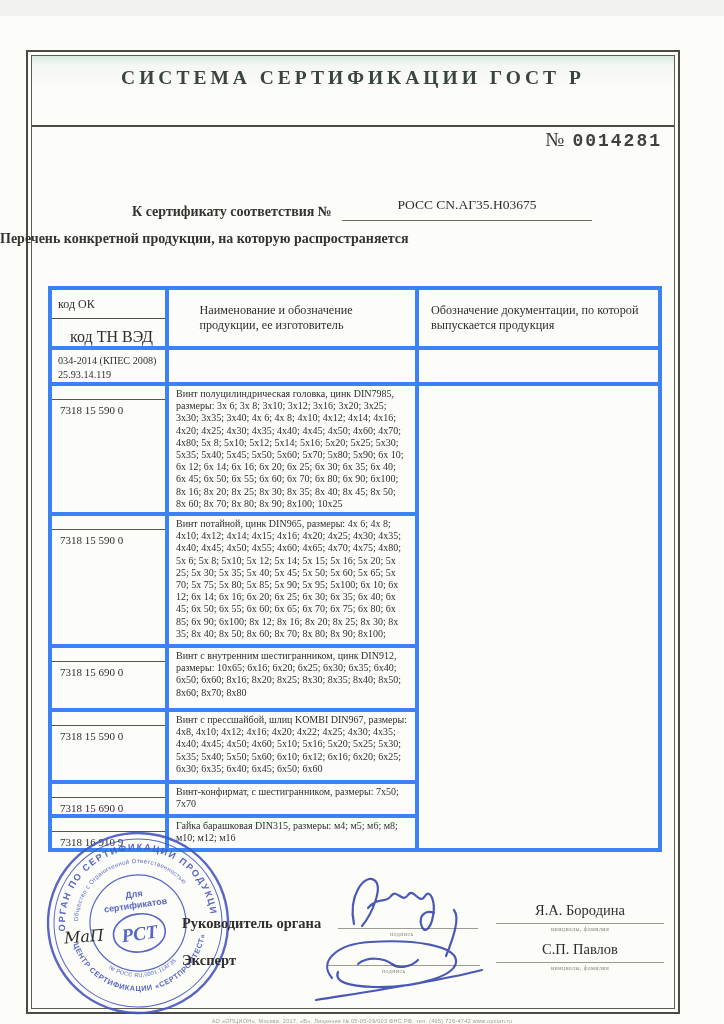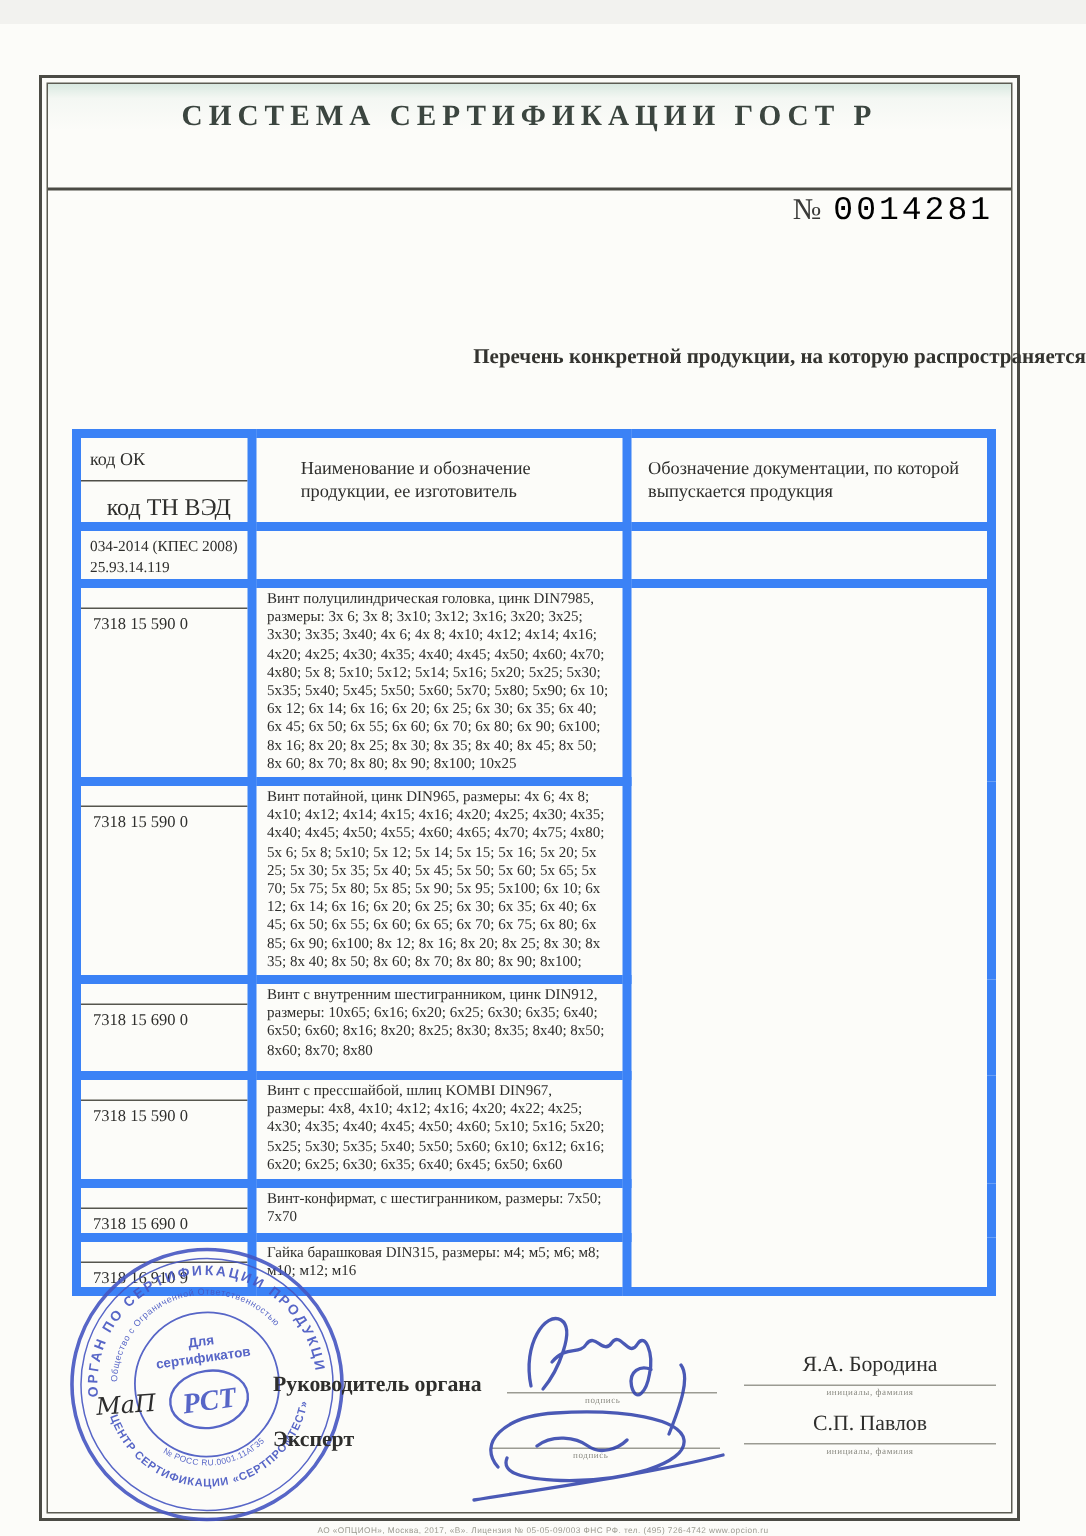--- a/index.html
+++ b/index.html
@@ -20,37 +20,37 @@
     border-bottom:2px solid #4b4b45; text-align:center; box-sizing:border-box;
     padding-top:11px;
     background:linear-gradient(180deg,#d9e9e1 0%,#f4f7f3 14%,rgba(255,255,255,0) 45%);
   }
   .m1 { font-size:19.5px; font-weight:bold; letter-spacing:4px; color:#3b453f; }
   .m2 { font-size:15px; font-weight:bold; letter-spacing:.5px; color:#3b453f; margin-top:6px; }
   
   .form-no { position:absolute; top:112px; right:62px; white-space:nowrap; }
   .form-no .pref { font-size:20px; color:#3a3a38; margin-right:8px; }
   .form-no .num {
-    font-family:"Liberation Mono", monospace; font-size:22px; letter-spacing:2px;
-    color:#000000; font-weight:normal;
+    font-family:"Liberation Mono", monospace; font-size:18px; letter-spacing:2px;
+    color:#404040; font-weight:bold;
   }
   .doc-title { position:absolute; top:143px; left:0; width:100%; text-align:center;
     font-size:22px; font-weight:bold; letter-spacing:4px; color:#33332f; }
   .cert-line { position:absolute; top:186px; left:0; width:100%; text-align:center; }
   .cert-line .lbl { font-size:14px; font-weight:bold; color:#33332f; }
   .cert-line .val {
     display:inline-block; width:250px; margin-left:6px; border-bottom:1px solid #6a6a62;
     font-size:13.5px; text-align:center; padding-bottom:7px; position:relative; top:-7px;
   }
-  .subtitle { position:absolute; top:213px; left:0; width:100%; text-align:right;
+  .subtitle { position:absolute; top:213px; left:0; width:100%; text-align:left;
     font-size:14px; font-weight:bold; line-height:19px; color:#33332f; }
   
   .cert-table { position:absolute; left:48px; top:270px; width:610px;
     border-collapse:collapse; table-layout:fixed; }
-  .cert-table td { border:6px solid #3b82f6; vertical-align:top; padding:0; }
+  .cert-table td { border:4px solid #3b82f6; vertical-align:top; padding:0; }
   .hdr td { vertical-align:middle; }
   tr.r-h  { height:58px; }
   tr.r-c  { height:30px; }
   tr.r2 { height:118px; } tr.r3 { height:132px; } tr.r4 { height:64px; }
   tr.r5 { height:72px; }  tr.r6 { height:34px; }  tr.r7 { height:30px; }
   .hc1-top { height:29px; box-sizing:border-box; border-bottom:1px solid #4f4f48;
     padding:7px 0 0 6px; font-size:12px; }
   .hc1-bot { padding:9px 0 0 6px; font-size:16px;text-align:center; }
   .hdr-mid, .hdr-right { text-align:left; font-size:12.2px; line-height:15px; }
   .hdr-mid  > div { max-width:185px; margin:0 auto; }
@@ -93,20 +93,24 @@
       </div>
 
     </div>
   </div>
 
   <div class="form-no">
     <span class="pref">№</span><span class="num">0014281</span>
   </div>
 
 
+  <div class="cert-line">
+    <span class="lbl">К сертификату соответствия №</span>
+    <span class="val">РОСС CN.АГ35.Н03675</span>
+  </div>
 
   <div class="subtitle">
     <div>Перечень конкретной продукции,  на которую распространяется</div>
   </div>
 
   <table class="cert-table">
     <colgroup>
         <col style="width:117px">
         <col style="width:250px">
         <col style="width:243px">

